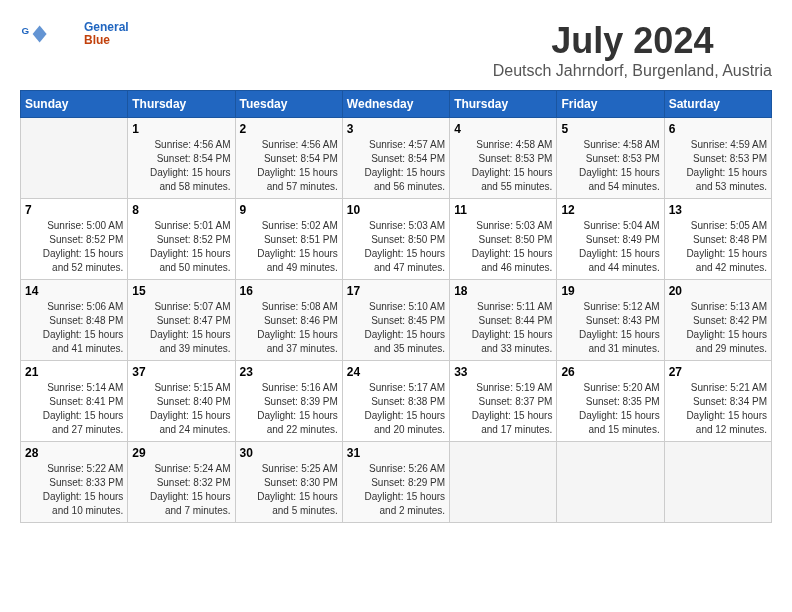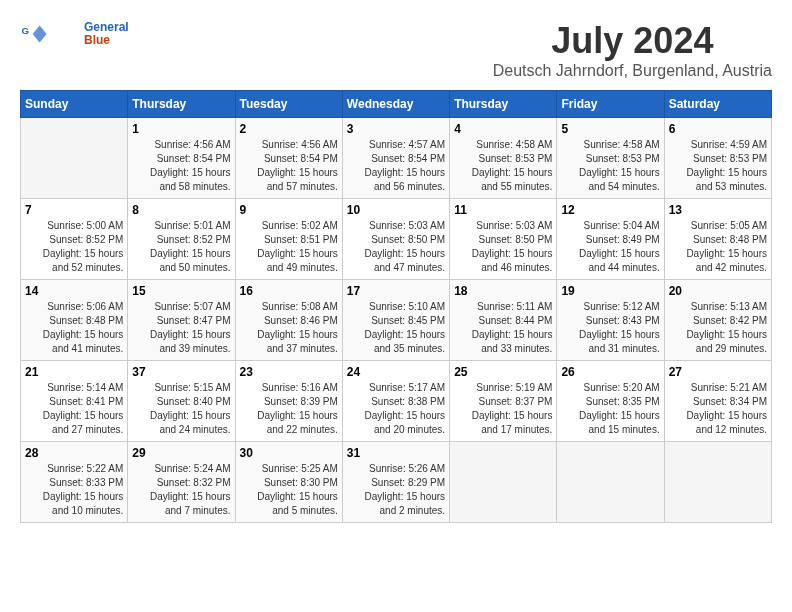--- a/index.html
+++ b/index.html
@@ -217,21 +217,21 @@
         </td>
         <td>
           <div class="day-number">23</div>
           <div class="day-info">Sunrise: 5:16 AM<br>Sunset: 8:39 PM<br>Daylight: 15 hours<br>and 22 minutes.</div>
         </td>
         <td>
           <div class="day-number">24</div>
           <div class="day-info">Sunrise: 5:17 AM<br>Sunset: 8:38 PM<br>Daylight: 15 hours<br>and 20 minutes.</div>
         </td>
         <td>
-          <div class="day-number">25</div>
+          <div class="day-number">33</div>
           <div class="day-info">Sunrise: 5:19 AM<br>Sunset: 8:37 PM<br>Daylight: 15 hours<br>and 17 minutes.</div>
         </td>
         <td>
           <div class="day-number">26</div>
           <div class="day-info">Sunrise: 5:20 AM<br>Sunset: 8:35 PM<br>Daylight: 15 hours<br>and 15 minutes.</div>
         </td>
         <td>
           <div class="day-number">27</div>
           <div class="day-info">Sunrise: 5:21 AM<br>Sunset: 8:34 PM<br>Daylight: 15 hours<br>and 12 minutes.</div>
         </td>

